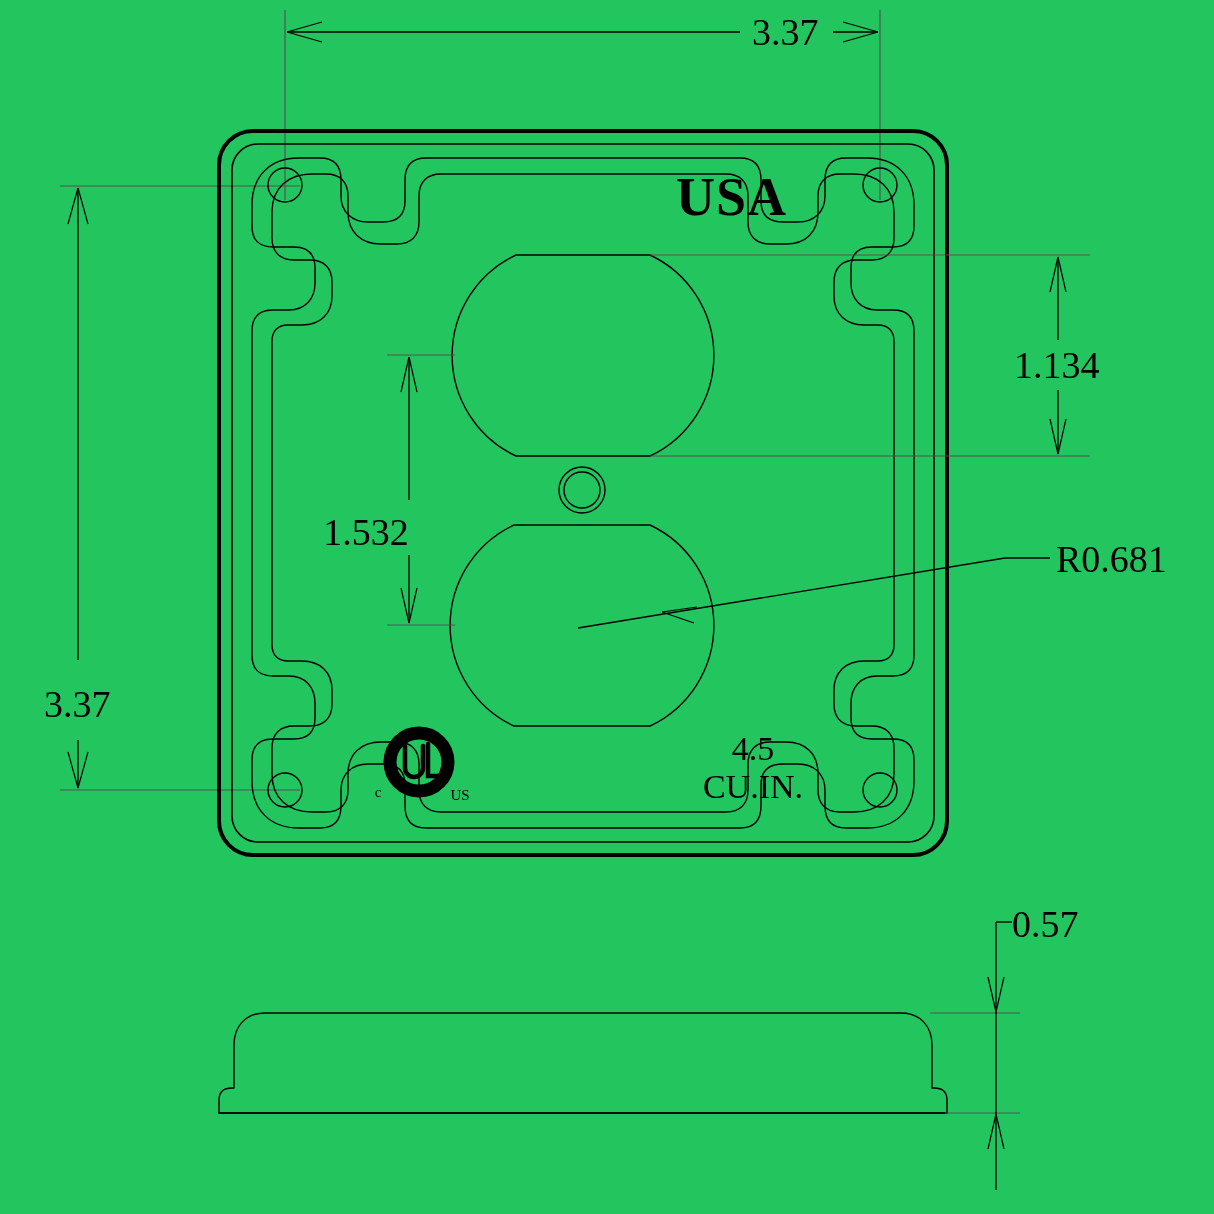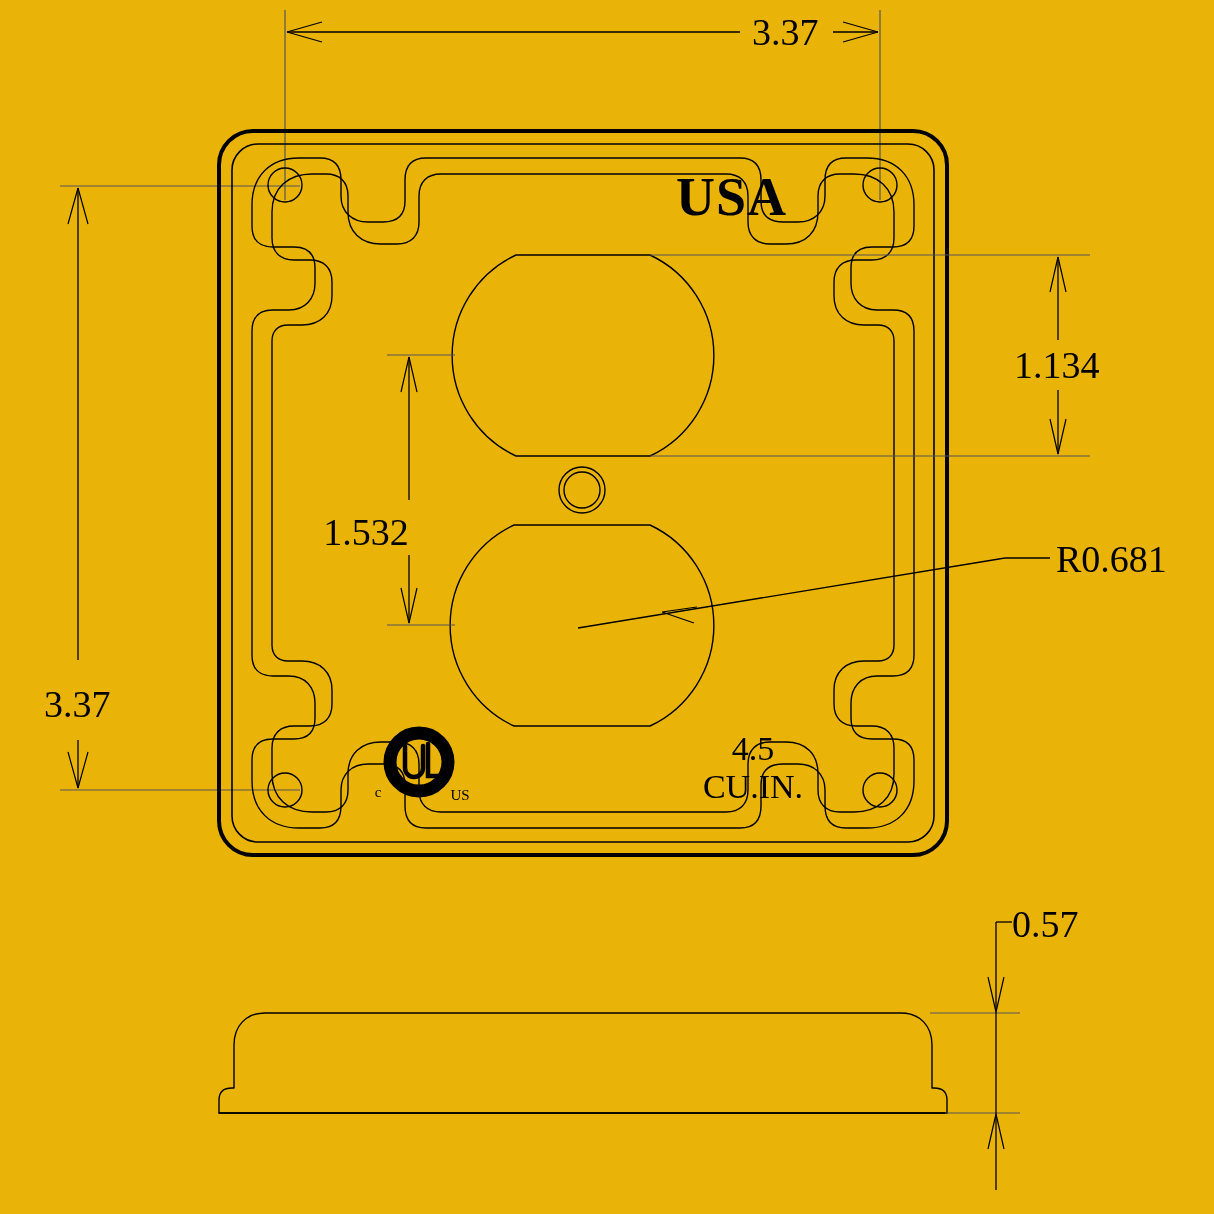--- a/index.html
+++ b/index.html
@@ -11,21 +11,21 @@
   body {
     width: 1214px;
     height: 1214px;
     font-family: "Liberation Serif", serif;
     overflow: hidden;
   }
   #drawing-root {
     position: relative;
     width: 1214px;
     height: 1214px;
-    background: #eab308;
+    background: #22c55e;
   }
   svg#drawing-canvas {
     position: absolute;
     top: 0;
     left: 0;
     width: 1214px;
     height: 1214px;
     display: block;
   }
   .dim-text {

